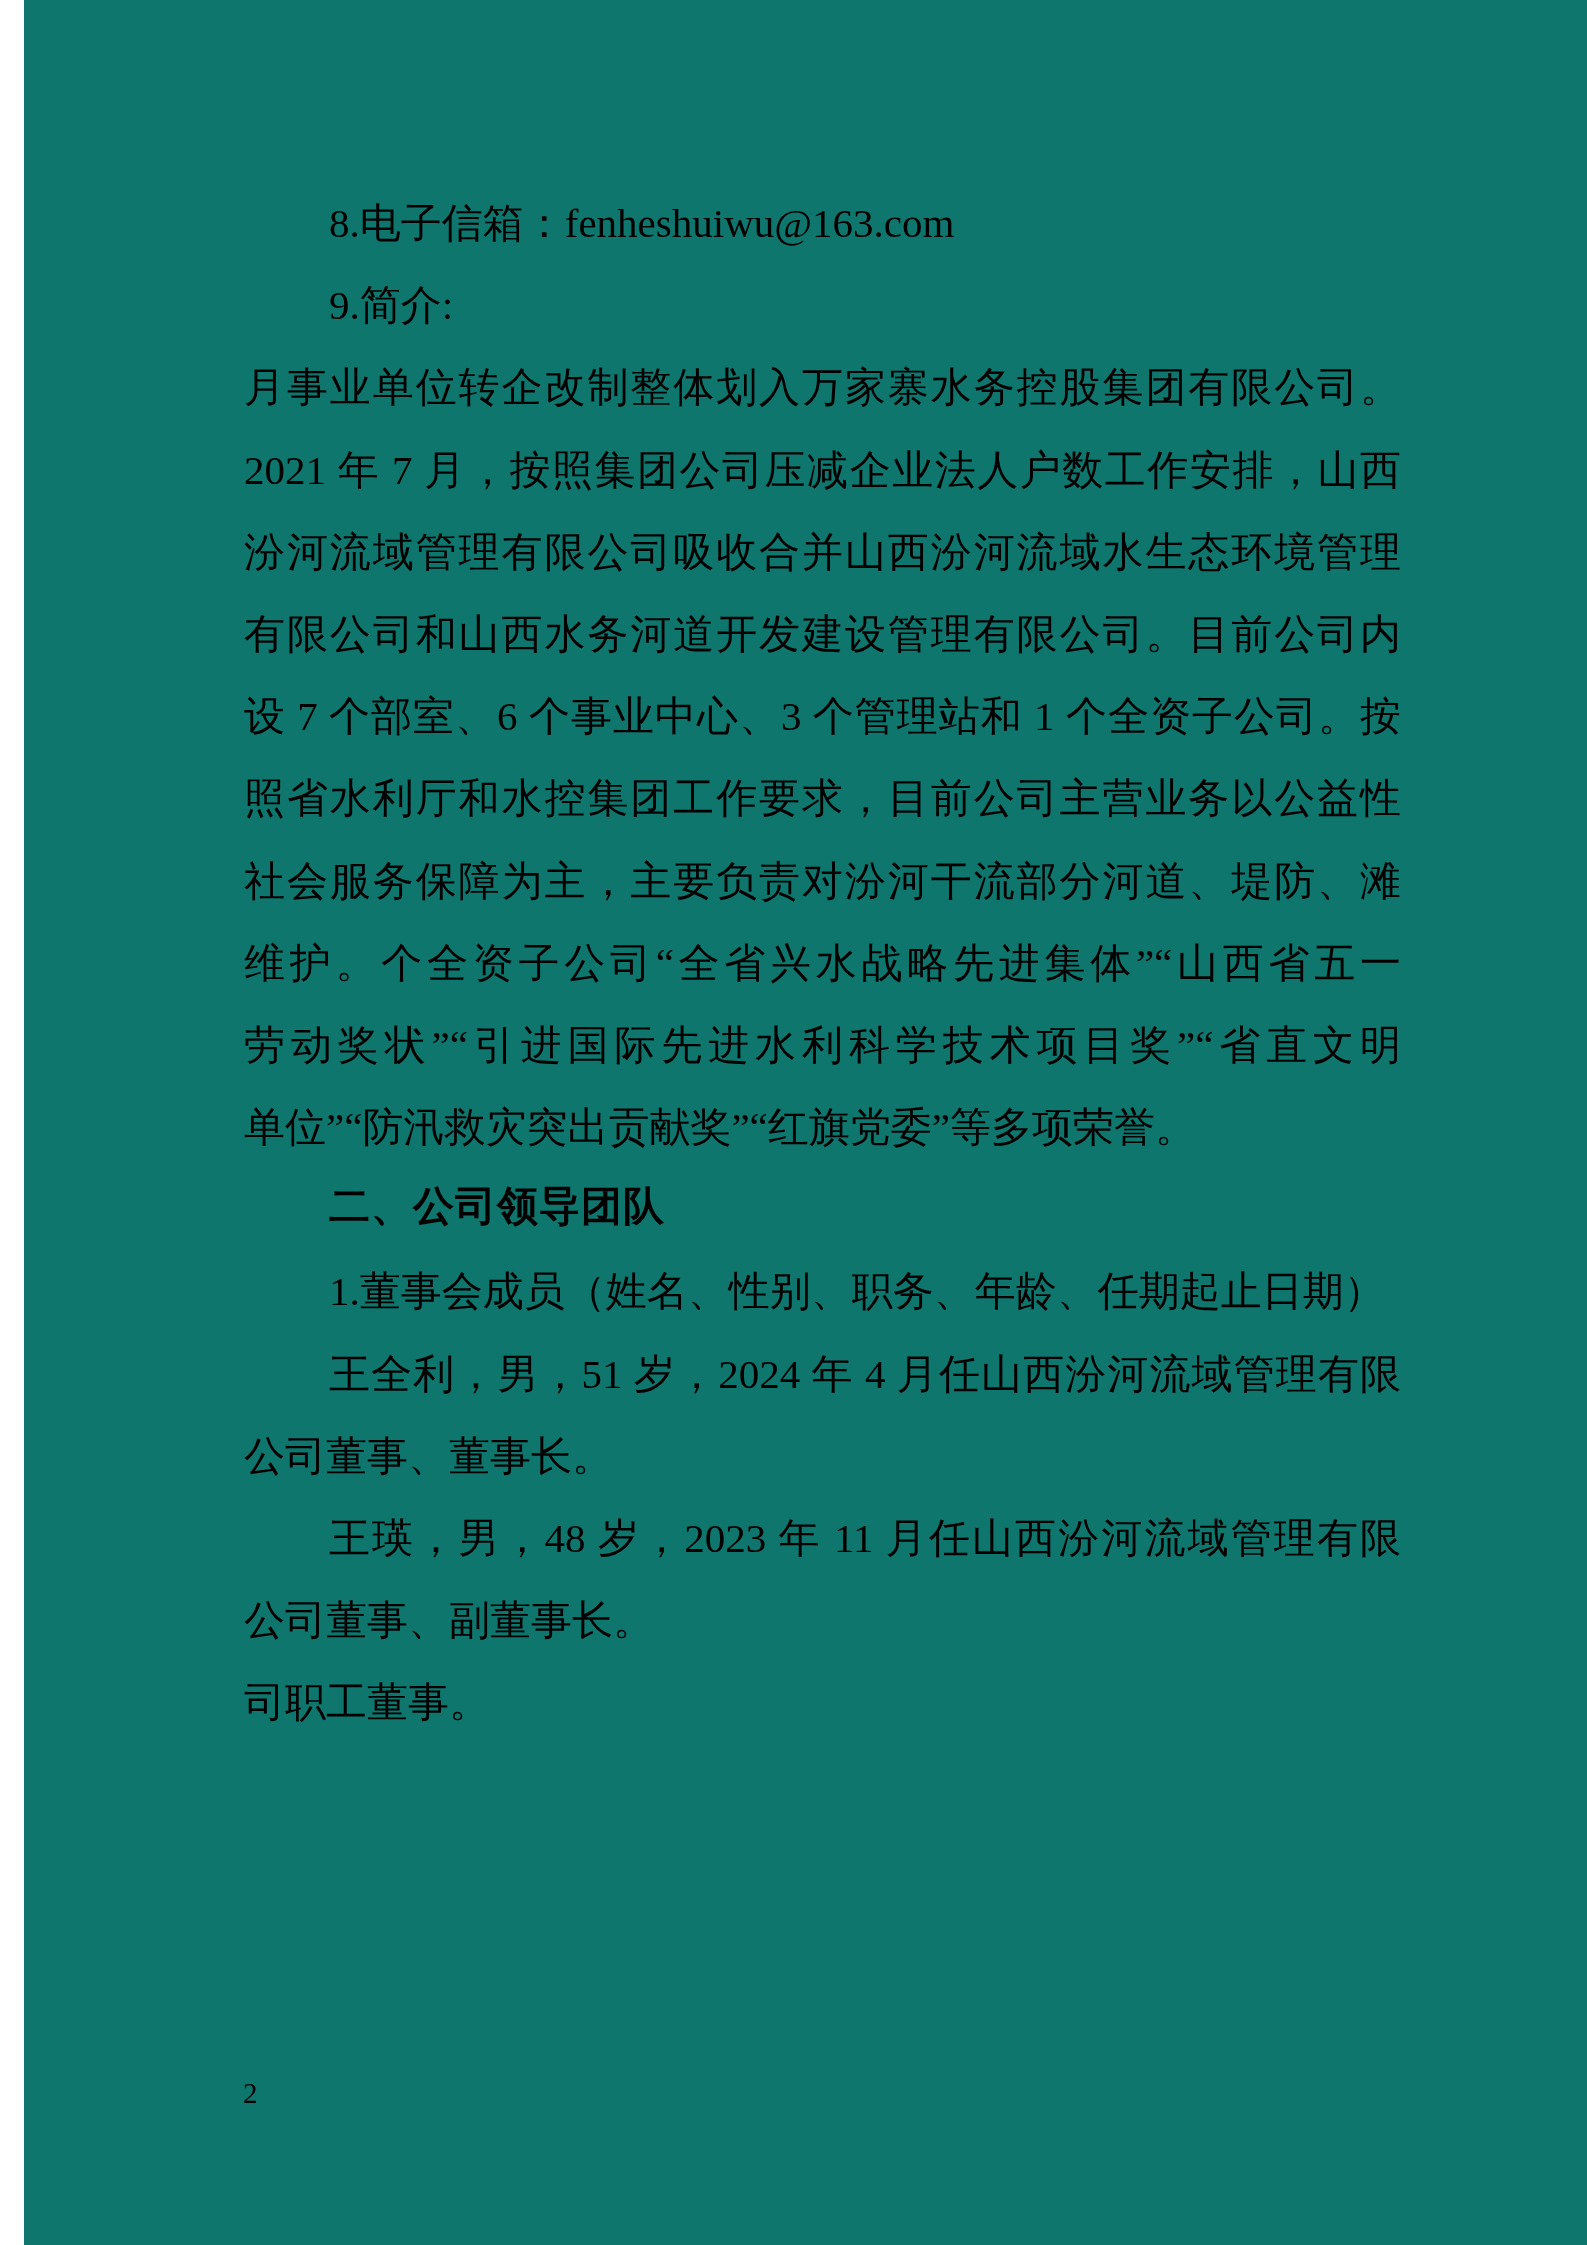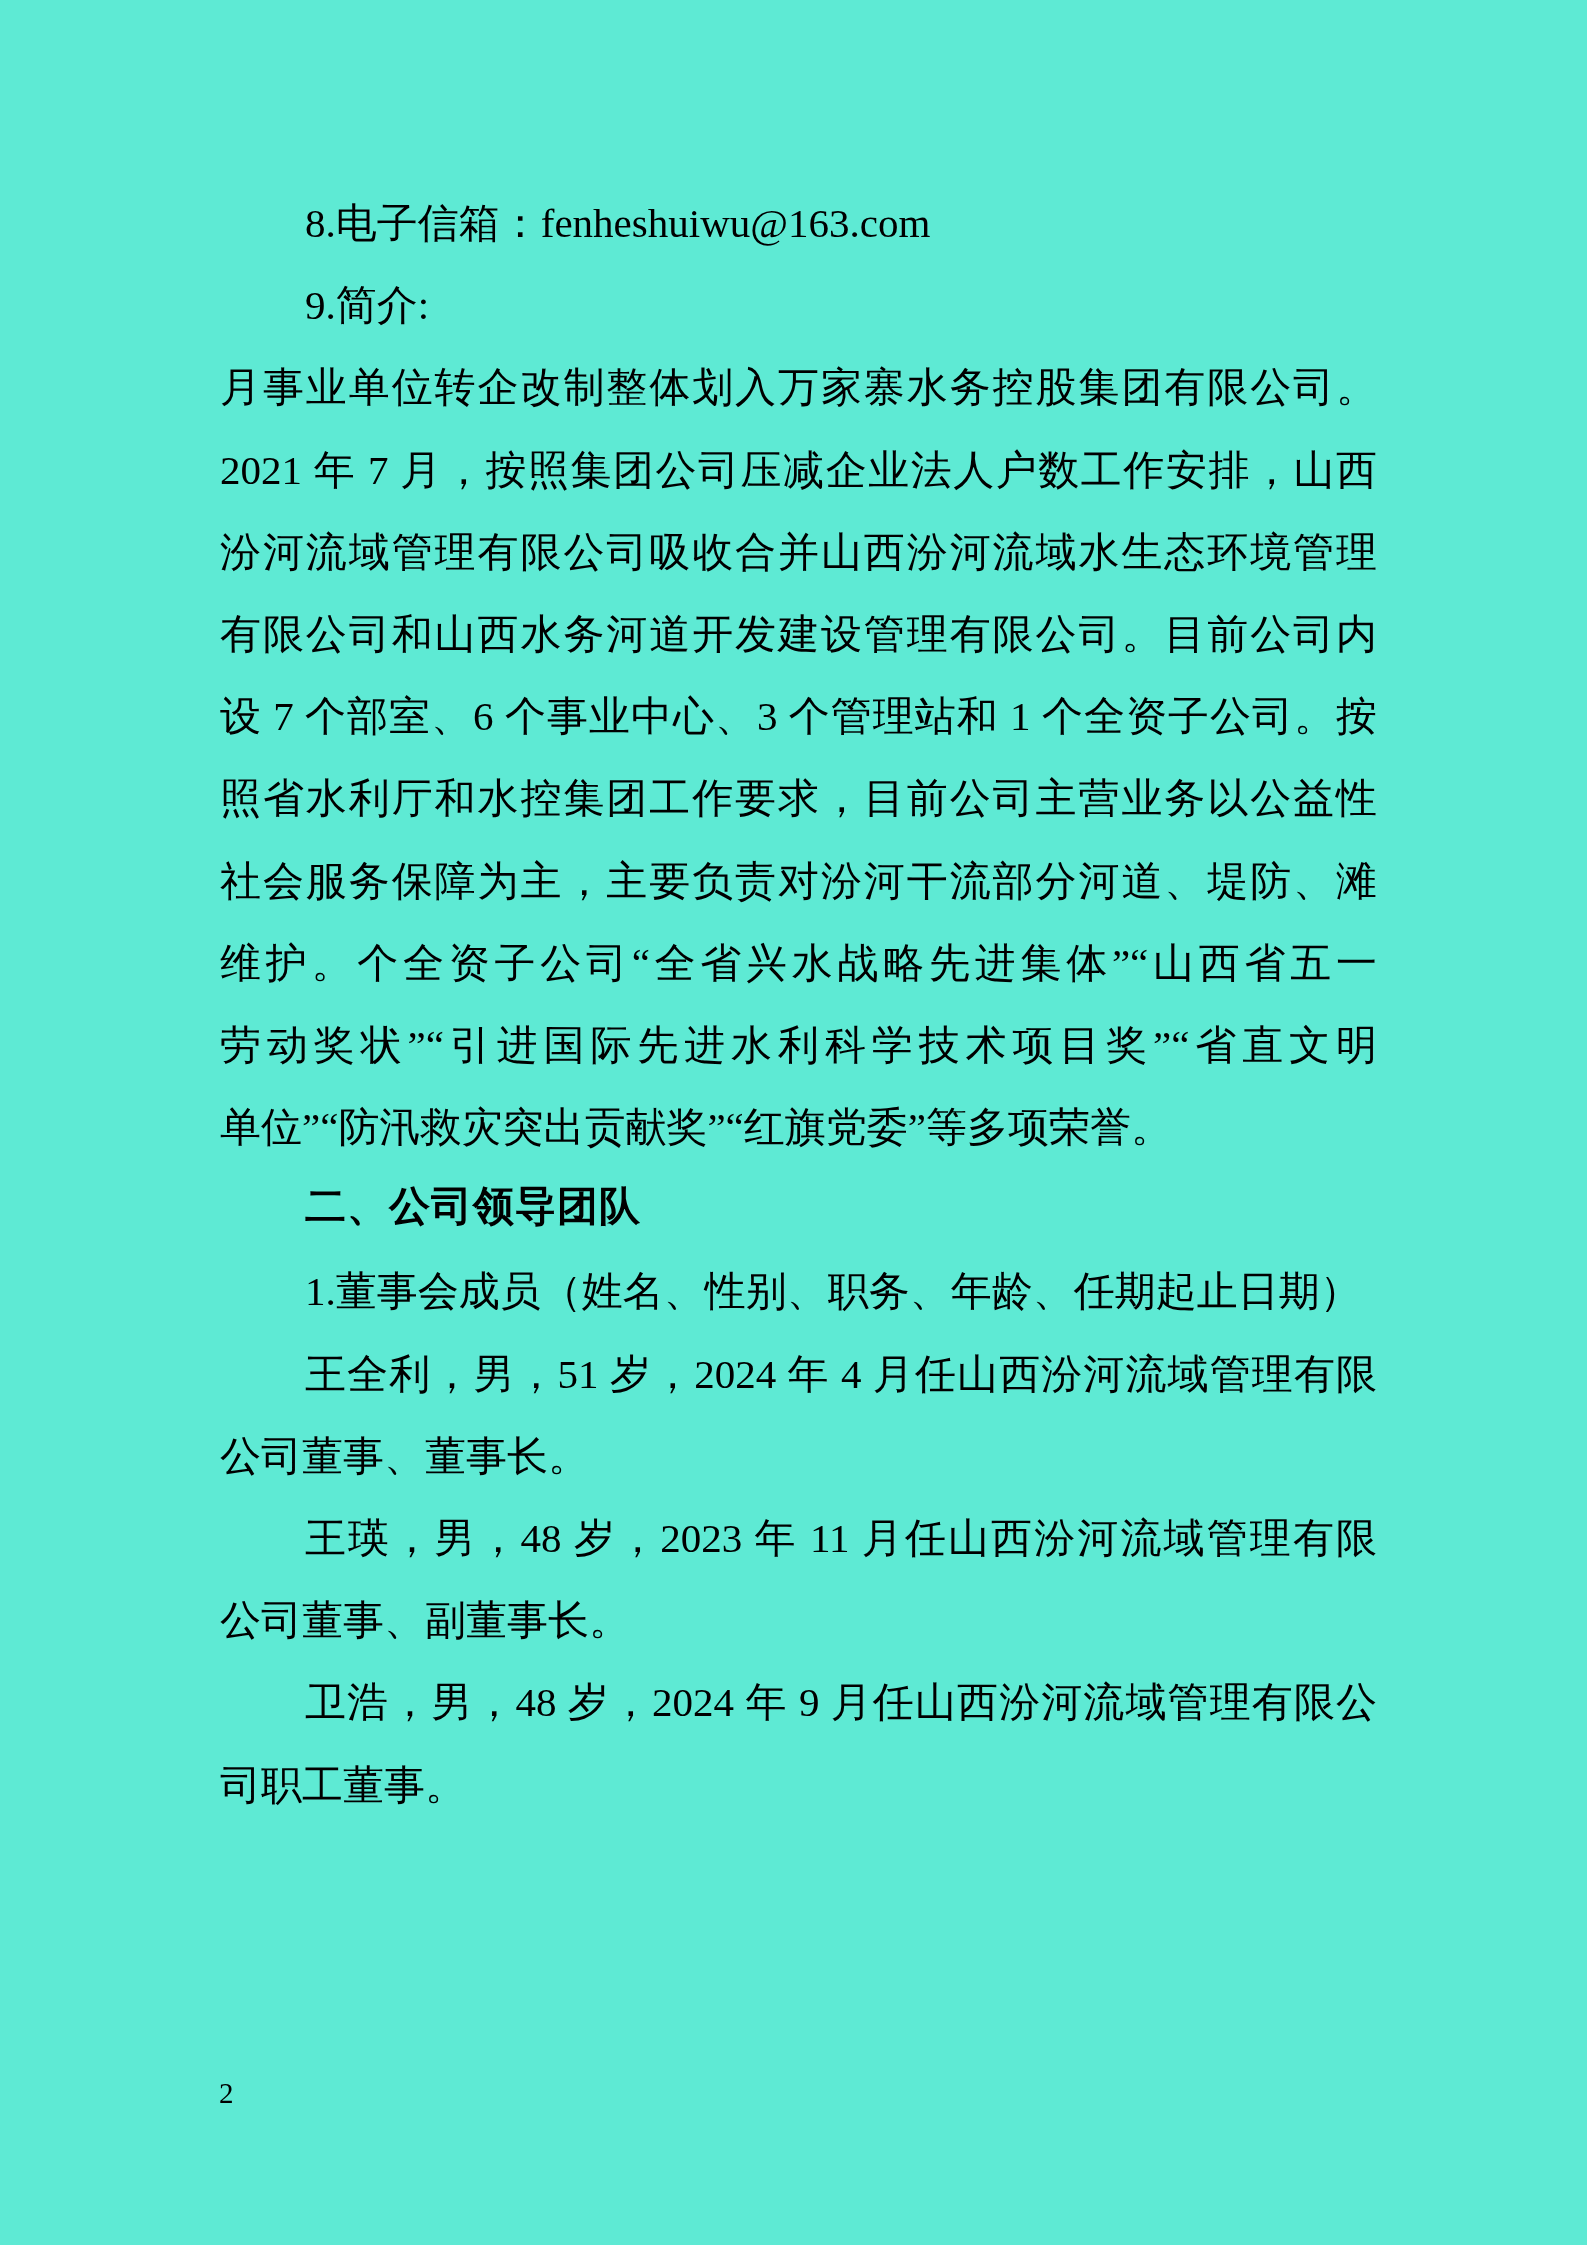--- a/index.html
+++ b/index.html
@@ -11,21 +11,22 @@
     height: 2245px;
     background: #ffffff;
     position: relative;
     color: #000000;
     font-family: "Liberation Serif", "DejaVu Serif", serif;
     overflow: hidden;
   }
   .page {
     position: absolute;
     inset: 0;
-    background: #5eead4;
+    background: #0f766e;
+    margin-left: 24px;
   }
   .doc {
     position: absolute;
     left: 220px;
     top: 182px;
     width: 1157px;
   }
   .line {
     height: 82.2px;
     line-height: 82.2px;
@@ -71,17 +72,16 @@
       <div class="line j">社会服务保障为主，主要负责对汾河干流部分河道、堤防、滩</div>
       <div class="line j">维护。个全资子公司“全省兴水战略先进集体”“山西省五一</div>
       <div class="line j">劳动奖状”“引进国际先进水利科学技术项目奖”“省直文明</div>
       <div class="line">单位”“防汛救灾突出贡献奖”“红旗党委”等多项荣誉。</div>
       <div class="line indent heading">二、公司领导团队</div>
       <div class="line indent">1.董事会成员（姓名、性别、职务、年龄、任期起止日期）</div>
       <div class="line j indent">王全利，男，51 岁，2024 年 4 月任山西汾河流域管理有限</div>
       <div class="line">公司董事、董事长。</div>
       <div class="line j indent">王瑛，男，48 岁，2023 年 11 月任山西汾河流域管理有限</div>
       <div class="line">公司董事、副董事长。</div>
-      <div class="line j indent">卫浩，男，48 岁，2024 年 9 月任山西汾河流域管理有限公</div>
       <div class="line">司职工董事。</div>
     </div>
   <div class="pagenum">2</div>
 </div>
 
 </body></html>

